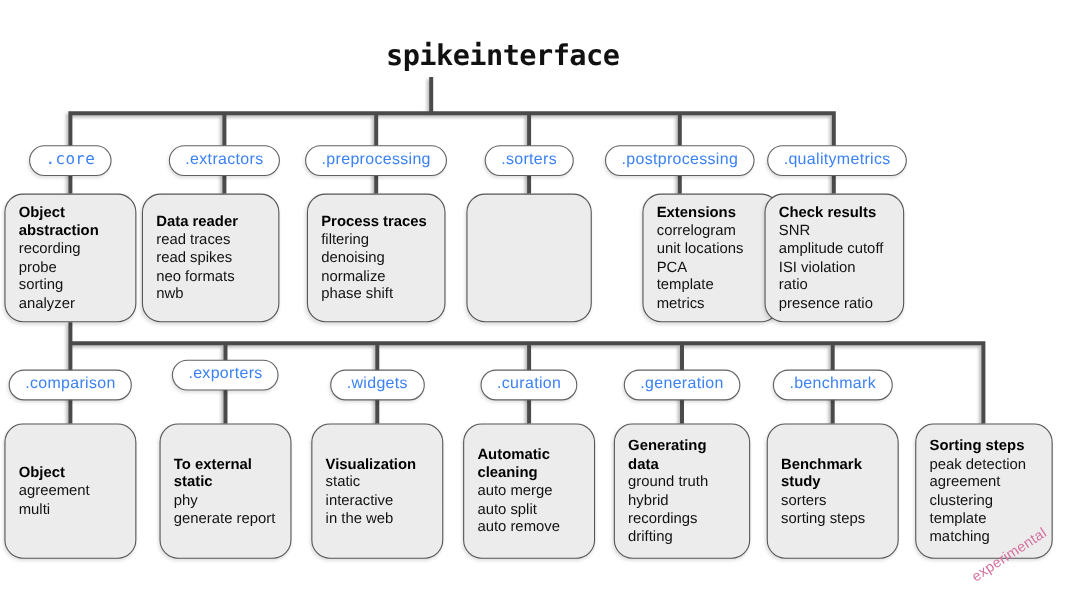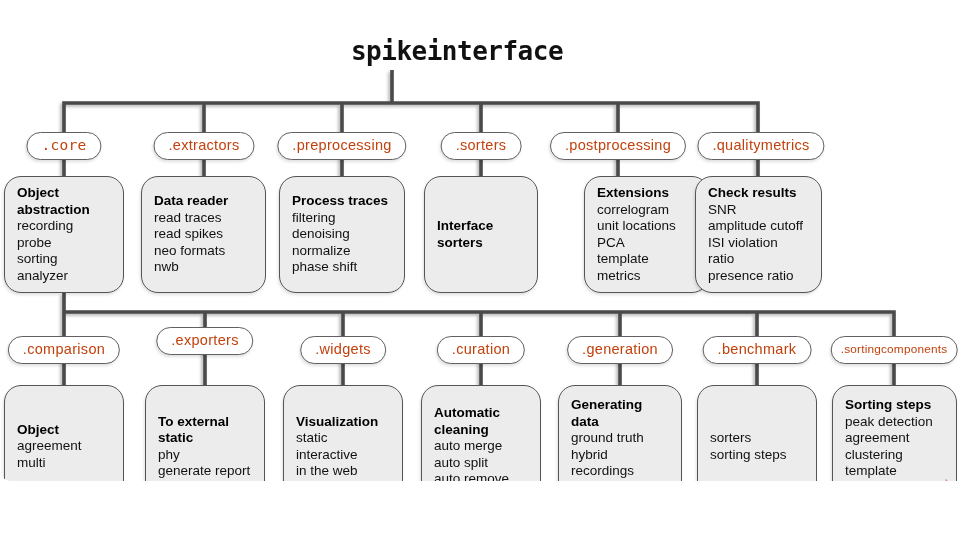--- a/index.html
+++ b/index.html
@@ -1,18 +1,18 @@
 <!DOCTYPE html>
 <html><head>
 <meta charset="utf-8">
 <style>
   html,body{margin:0;padding:0;background:#ffffff;}
   .canvas{
     position:relative;
-    width:978px;height:481px;
+    width:978px;height:547px;
     background:#ffffff;
     overflow:hidden;
     font-family:"Liberation Sans", sans-serif;
     border-radius:11px;
   }
   .title{
     position:absolute;
     left:457px;top:36px;
     transform:translateX(-50%);
     font-family:"DejaVu Sans Mono", monospace;
@@ -32,21 +32,21 @@
   .pill{
     position:absolute;z-index:3;
     transform:translateX(-50%);
     background:#ffffff;
     border:1.4px solid #616161;
     border-radius:15px;
     height:28px;box-sizing:border-box;
     line-height:25px;
     padding:0 14px;
     font-size:14.5px;
-    color:#c2410c;
+    color:#3b82f6;
     letter-spacing:0.3px;
     white-space:nowrap;
     box-shadow:-1px 2px 3px rgba(0,0,0,0.12);
   }
   .pill.mono{
     font-family:"DejaVu Sans Mono", monospace;
     font-size:14.5px;
   }
   .pill.small{
     font-size:11.8px;
@@ -115,36 +115,35 @@
   <div class="pill" style="left:618px;top:132px">.postprocessing</div>
   <div class="pill" style="left:761px;top:132px">.qualitymetrics</div>
 
   <div class="box" style="left:4px;top:176px;width:120px;height:117px">
     <div class="hdr">Object abstraction</div>
     <div class="items">recording
 probe
 sorting
 analyzer</div>
   </div>
-  <div class="box" style="left:141px;top:176px;width:125px;height:117px">
+  <div class="box" style="left:129px;top:176px;width:125px;height:117px">
     <div class="hdr">Data reader</div>
     <div class="items">read traces
 read spikes
 neo formats
 nwb</div>
   </div>
   <div class="box" style="left:279px;top:176px;width:126px;height:117px">
     <div class="hdr">Process traces</div>
     <div class="items">filtering
 denoising
 normalize
 phase shift</div>
   </div>
   <div class="box" style="left:424px;top:176px;width:114px;height:117px">
-    <div class="hdr">Interface sorters</div>
   </div>
   <div class="box" style="left:584px;top:176px;width:125px;height:117px">
     <div class="hdr">Extensions</div>
     <div class="items">correlogram
 unit locations
 PCA
 template
 metrics</div>
   </div>
   <div class="box" style="left:695px;top:176px;width:127px;height:117px">
@@ -155,21 +154,20 @@
 ratio
 presence ratio</div>
   </div>
 
   <div class="pill" style="left:64px;top:336px">.comparison</div>
   <div class="pill" style="left:205px;top:327px">.exporters</div>
   <div class="pill" style="left:343px;top:336px">.widgets</div>
   <div class="pill" style="left:481px;top:336px">.curation</div>
   <div class="pill" style="left:620px;top:336px">.generation</div>
   <div class="pill" style="left:757px;top:336px">.benchmark</div>
-  <div class="pill small" style="left:894px;top:336px">.sortingcomponents</div>
 
   <div class="box" style="left:4px;top:385px;width:120px;height:123px">
     <div class="hdr">Object</div>
     <div class="items">agreement
 multi</div>
   </div>
   <div class="box" style="left:145px;top:385px;width:120px;height:123px">
     <div class="hdr">To external static</div>
     <div class="items">phy
 generate report</div>
@@ -187,20 +185,21 @@
 auto remove</div>
   </div>
   <div class="box" style="left:558px;top:385px;width:124px;height:123px">
     <div class="hdr">Generating data</div>
     <div class="items">ground truth
 hybrid
 recordings
 drifting</div>
   </div>
   <div class="box" style="left:697px;top:385px;width:120px;height:123px">
+    <div class="hdr">Benchmark study</div>
     <div class="items">sorters
 sorting steps</div>
   </div>
   <div class="box" style="left:832px;top:385px;width:125px;height:123px">
     <div class="hdr">Sorting steps</div>
     <div class="items">peak detection
 agreement
 clustering
 template
 matching</div>

